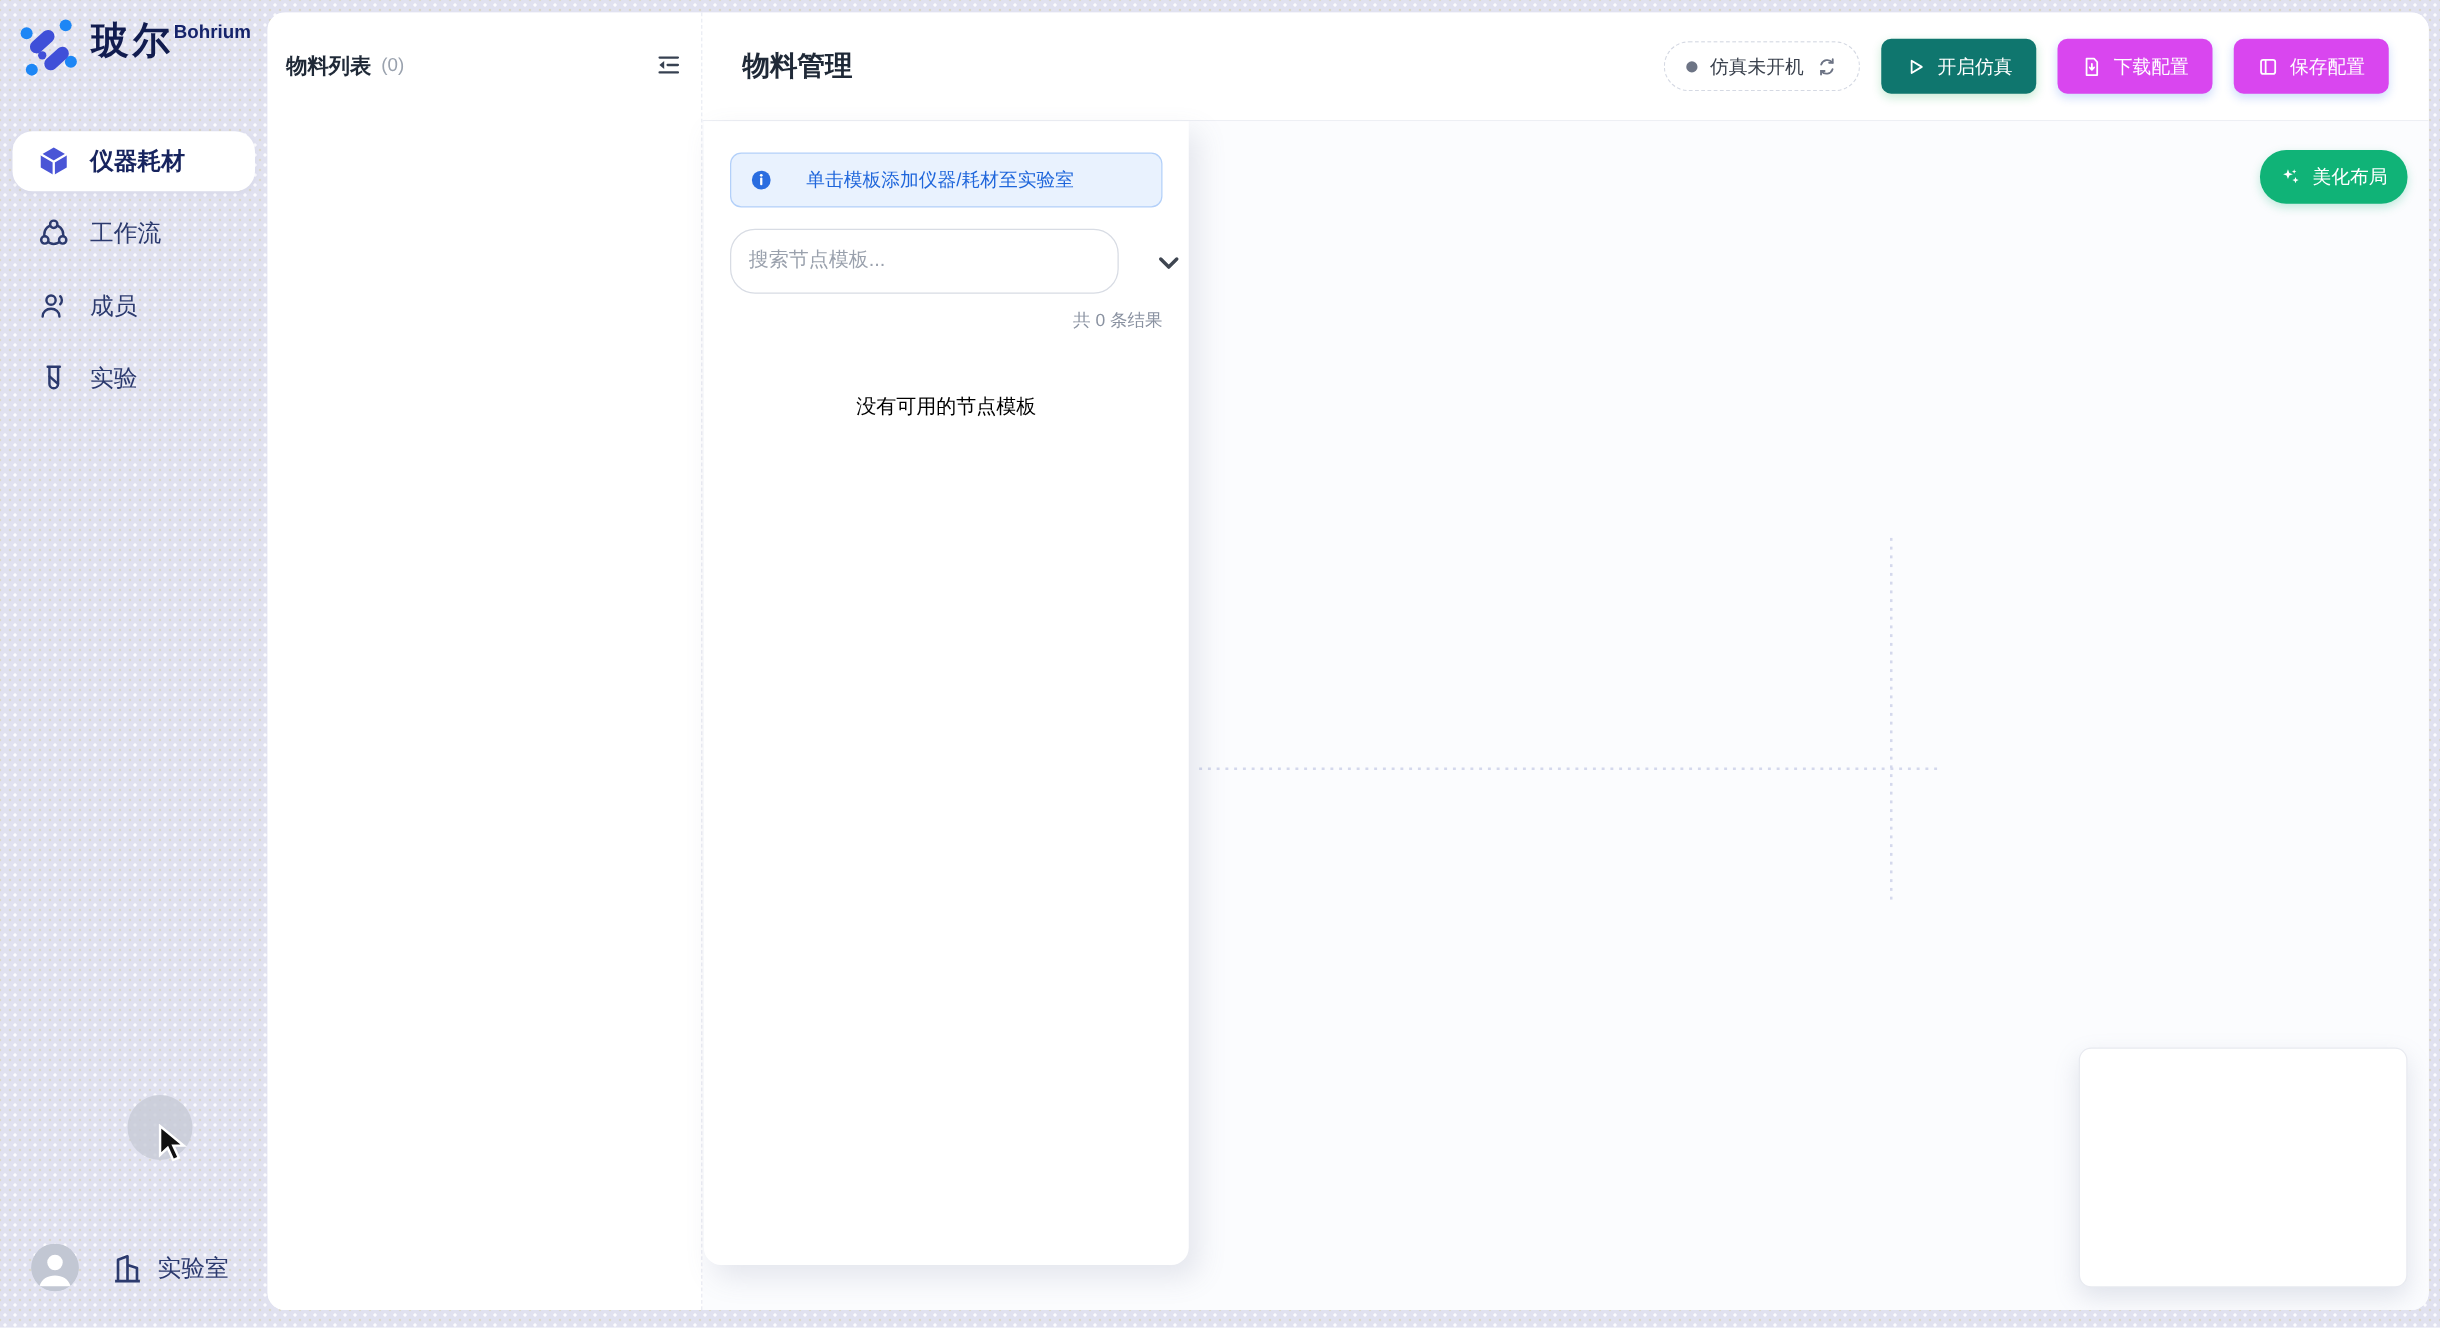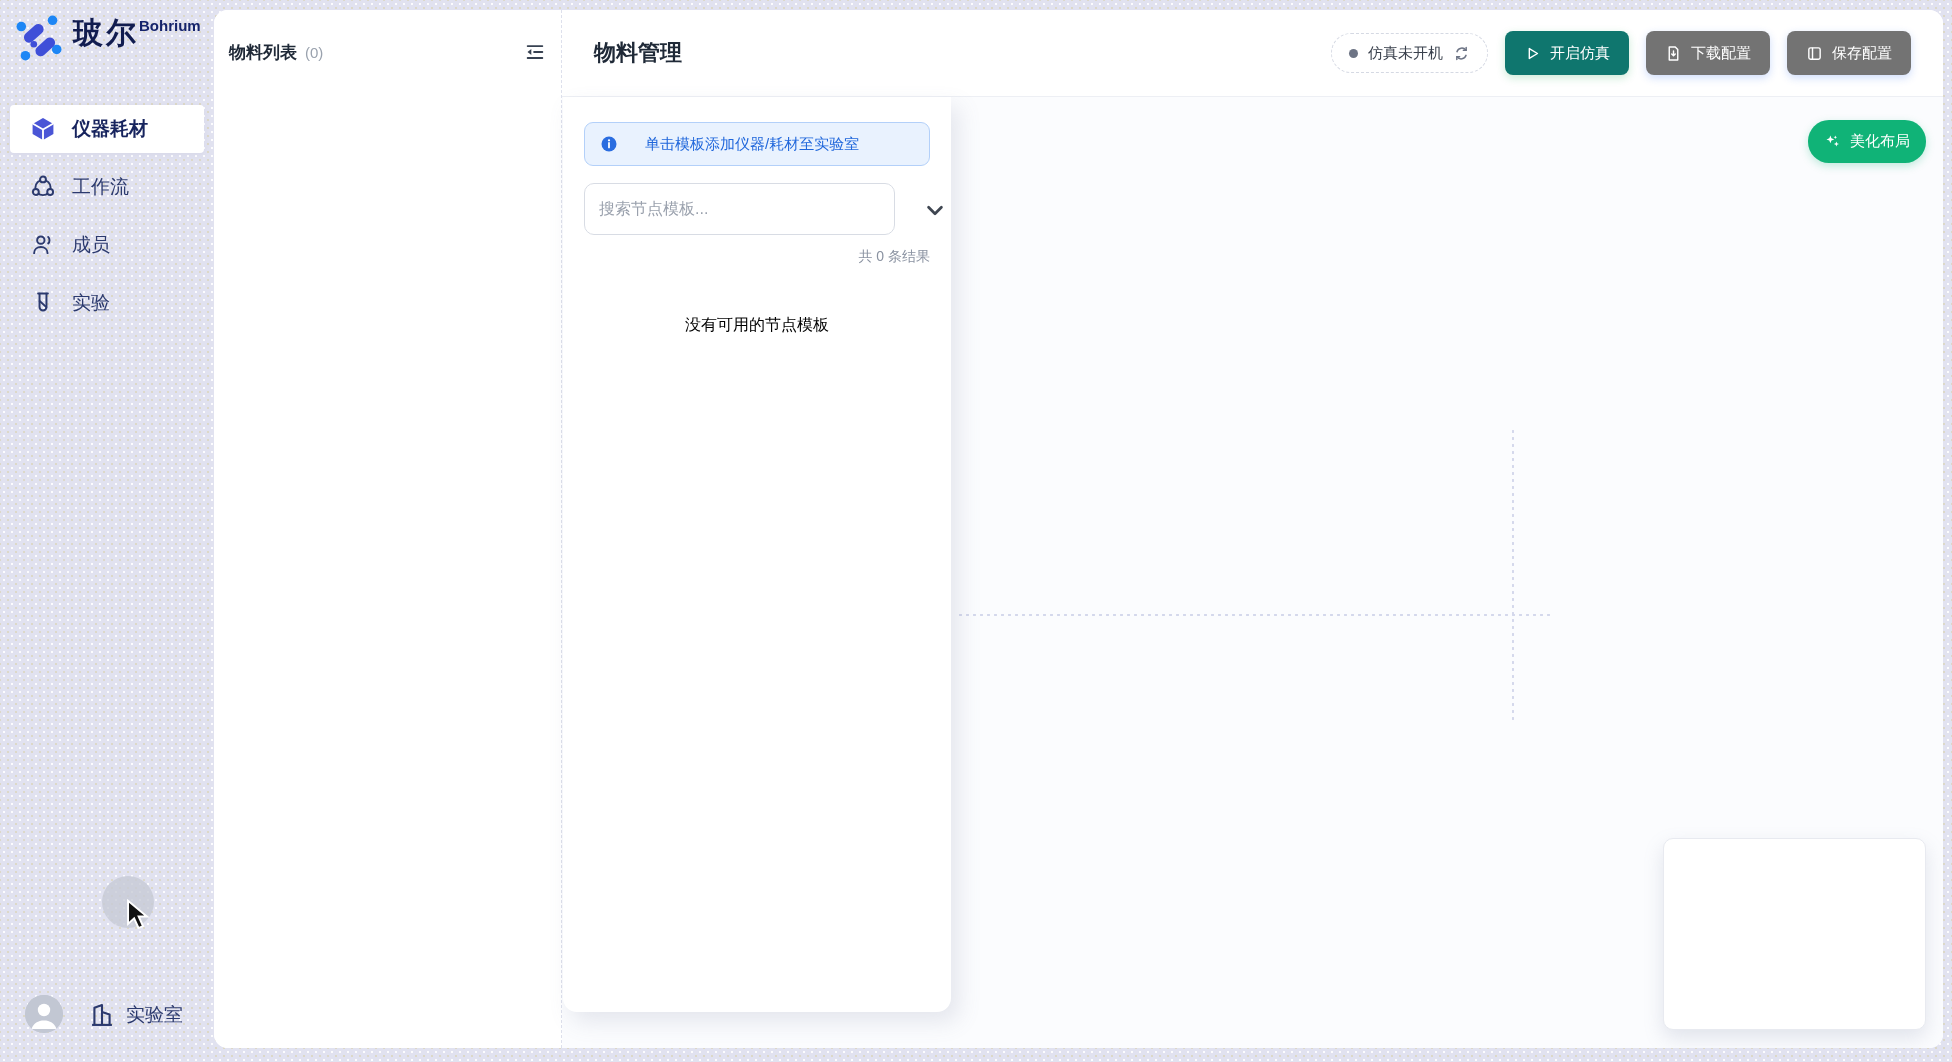--- a/index.html
+++ b/index.html
@@ -16,21 +16,21 @@
     color:#222;
   }
   
   .sidebar { position:absolute; left:0; top:0; width:214px; height:1062px; }
   .logo-row { position:absolute; left:14px; top:13px; display:flex; align-items:flex-start; gap:9px; }
   .logo-mark { width:50px; height:50px; }
   .brand-text { display:flex; margin-top:4px; }
   .brand-cn { font-size:30px; font-weight:bold; color:#111c4f; letter-spacing:3px; line-height:32px; }
   .brand-en { font-size:15px; font-weight:bold; color:#16246b; line-height:17px; }
   .menu { position:absolute; left:0; top:105px; width:214px; }
-  .menu-item { height:48px; margin:0 10px 10px 10px; display:flex; align-items:center; gap:16px; padding-left:20px; border-radius:4px; cursor:pointer; }
+  .menu-item { height:48px; margin:0 10px 10px 10px; display:flex; align-items:center; gap:16px; padding-left:20px; border-radius:16px; cursor:pointer; }
   .menu-item .mi-icon { width:26px; height:26px; flex:0 0 26px; }
   .menu-item .mi-label { font-size:19px; color:#2c3a6e; }
   .menu-item.active { background:#fff; box-shadow:0 2px 6px rgba(60,70,120,.06); }
   .menu-item.active .mi-label { color:#17245e; font-weight:bold; }
   .ripple { position:absolute; left:102px; top:876px; width:52px; height:52px; border-radius:50%; background:#c7cbd6; opacity:.8; }
   .cursor { position:absolute; left:124px; top:899px; width:30px; height:34px; }
   .side-footer-avatar { position:absolute; left:25px; bottom:29px; width:38px; height:38px; border-radius:50%; background:#c2c7d3; overflow:hidden; }
   .side-footer-lab { position:absolute; left:88px; bottom:33px; display:flex; align-items:center; gap:10px; cursor:pointer; }
   .side-footer-lab .lab-label { font-size:19px; color:#2c3a6e; }
   
@@ -42,28 +42,28 @@
   .fold-btn { margin-left:auto; width:24px; height:24px; cursor:pointer; display:flex; align-items:center; justify-content:center; }
   .right-col { flex:1; display:flex; flex-direction:column; border-left:1px dashed #dde0ec; }
   .main-head { height:87px; flex:0 0 87px; display:flex; align-items:center; padding:0 32px; border-bottom:1px solid #edeff4; background:#fff; }
   .main-title { font-size:22px; font-weight:bold; color:#1f2937; }
   .head-actions { margin-left:auto; display:flex; align-items:center; gap:17px; }
   .status-pill { height:40px; display:flex; align-items:center; gap:10px; padding:0 17px; border:1px dashed #d5d9e3; border-radius:20px; background:#fff; cursor:pointer; }
   .status-dot { width:9px; height:9px; border-radius:50%; background:#6d7485; }
   .status-label { font-size:15px; color:#3a414d; }
   .btn { height:44px; display:inline-flex; align-items:center; gap:9px; padding:0 19px; border:none; border-radius:8px; color:#fff; font-size:15px; font-family:inherit; cursor:pointer; }
   .btn-green { background:#0f766e; box-shadow:0 3px 8px rgba(23,163,74,.22); }
-  .btn-blue { background:#737373; box-shadow:0 3px 8px rgba(37,99,235,.22); }
+  .btn-blue { background:#d946ef; box-shadow:0 3px 8px rgba(37,99,235,.22); }
   .canvas { flex:1; position:relative; background:#fbfcfe; }
   
   .tpl-panel { position:absolute; left:1px; top:0; width:388px; height:915px; background:#fff; border-radius:0 0 14px 14px; box-shadow:8px 10px 22px rgba(110,120,150,.16); }
   .tpl-banner { margin:25px 21px 0 21px; height:44px; display:flex; align-items:center; gap:27px; padding:0 15px; background:#e9f2fe; border:1px solid #b3d0f9; border-radius:9px; }
   .tpl-banner-text { font-size:15px; color:#1f66db; }
   .tpl-search-row { position:relative; margin:17px 21px 0 21px; }
-  .tpl-search { width:311px; height:52px; border:1px solid #d8dce4; border-radius:10px; padding:0 14px; font-size:16px; font-family:inherit; color:#333; background:#fff; outline:none; }
+  .tpl-search { width:311px; height:52px; border:1px solid #d8dce4; border-radius:20px; padding:0 14px; font-size:16px; font-family:inherit; color:#333; background:#fff; outline:none; }
   .tpl-search::placeholder { color:#9aa1ad; }
   .tpl-chevron { position:absolute; right:-16px; top:16px; width:22px; height:22px; cursor:pointer; }
   .tpl-count { text-align:right; padding-right:21px; margin-top:13px; font-size:14px; color:#8a92a1; }
   .tpl-empty { margin-top:49px; text-align:center; font-size:16px; color:#000000; }
   
   .guide-v { position:absolute; left:950px; top:331px; width:2px; height:292px;
     background-image:radial-gradient(circle, #d4d8ec 1.1px, transparent 1.4px); background-size:2px 7px; }
   .guide-h { position:absolute; left:395px; top:517px; width:594px; height:2px;
     background-image:radial-gradient(circle, #d4d8ec 1.1px, transparent 1.4px); background-size:7px 2px; }
   .beautify-btn { position:absolute; top:23px; right:17px; height:43px; display:inline-flex; align-items:center; gap:9px; padding:0 16px; background:#10b377; border:none; border-radius:21px; color:#fff; font-size:15px; font-family:inherit; cursor:pointer; box-shadow:0 3px 8px rgba(16,179,119,.25); }

